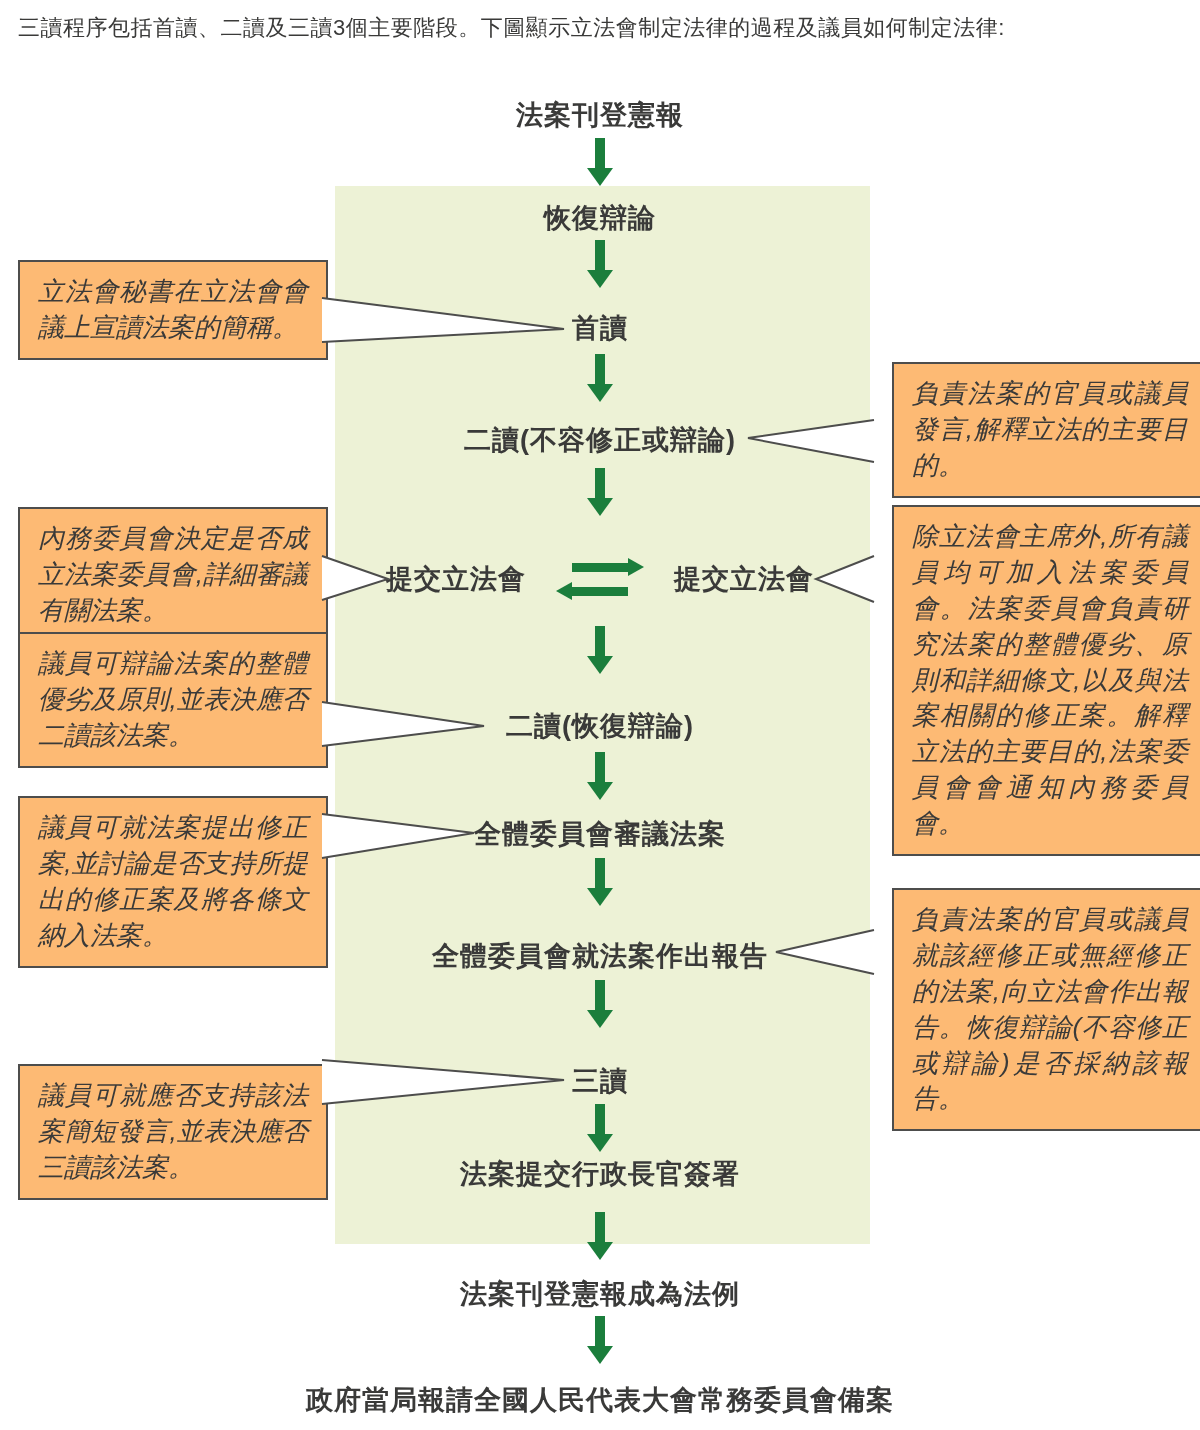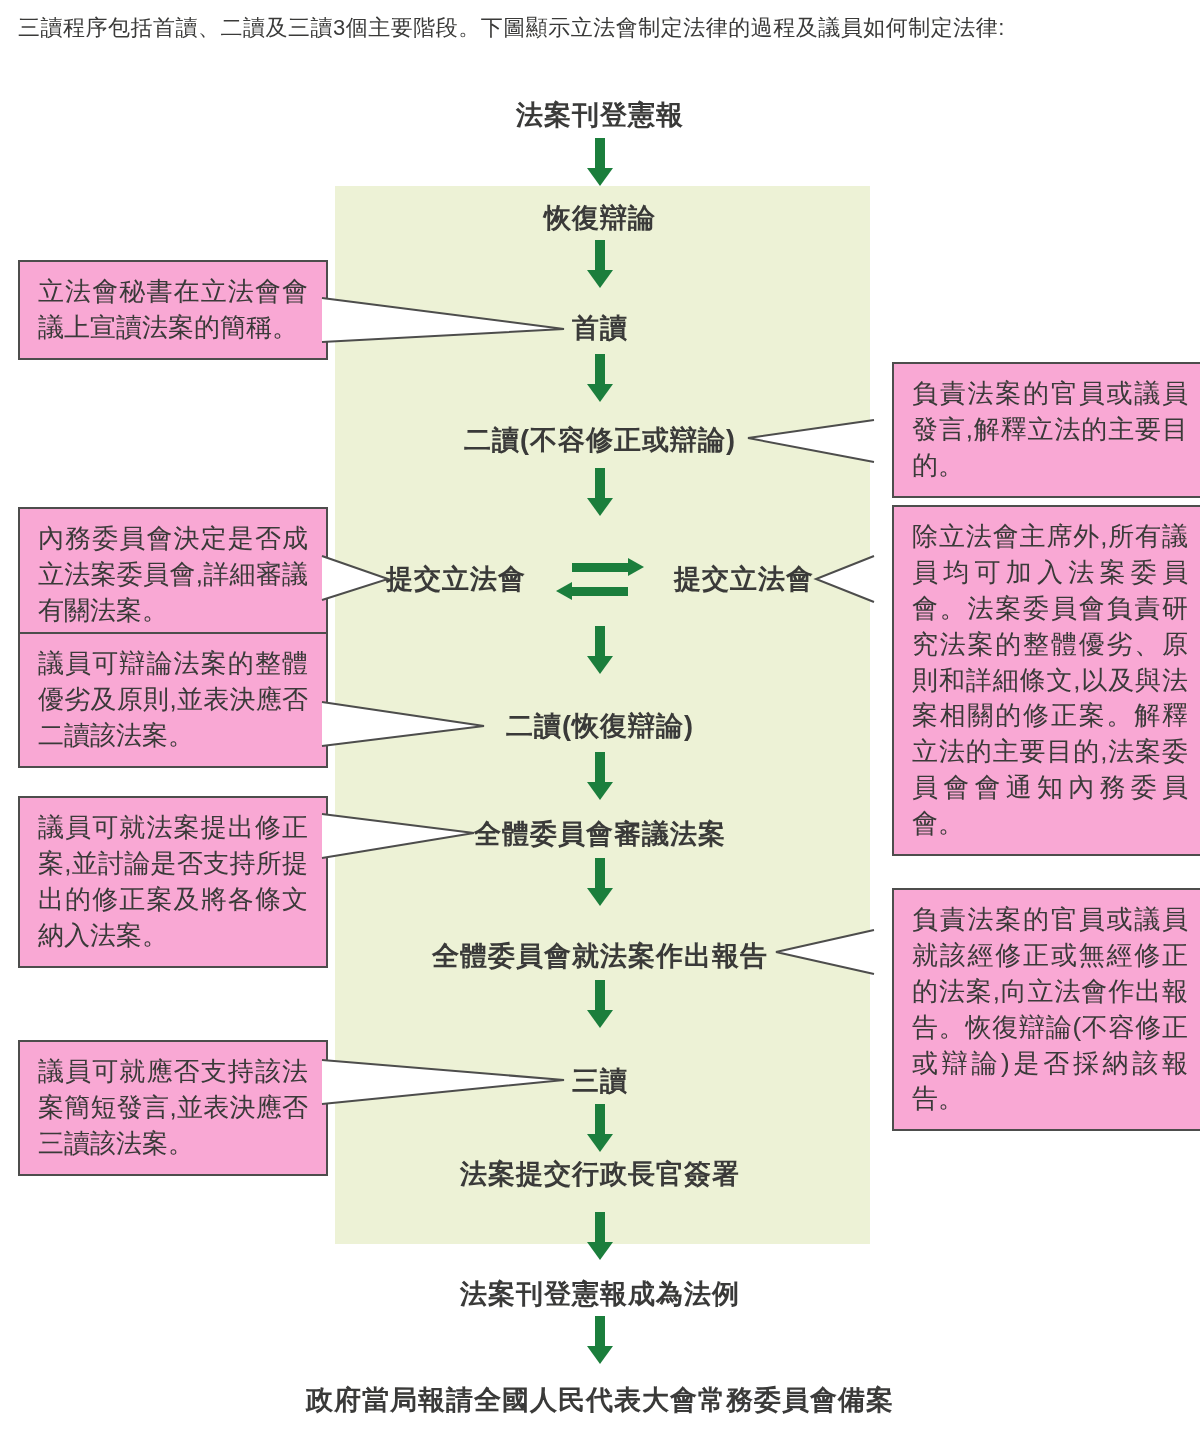--- a/index.html
+++ b/index.html
@@ -44,23 +44,23 @@
     width:0; height:0;
     border-top:9px solid transparent; border-bottom:9px solid transparent;
     border-left:16px solid #1b7e3c;
   }
   .head-l {
     width:0; height:0;
     border-top:9px solid transparent; border-bottom:9px solid transparent;
     border-right:16px solid #1b7e3c;
   }
   .callout {
-    position:absolute; background:#f9a8d4; border:2px solid #4d4d4c;
+    position:absolute; background:#fdba74; border:2px solid #4d4d4c;
     padding:12px 18px; font-size:26px; line-height:1.38;
-    text-align:justify; z-index:3; color:#3a3a39;
+    text-align:justify; z-index:3; color:#3a3a39;font-style:italic;
   }
   .callout.left  { left:18px;  width:310px; }
   .callout.right { left:892px; width:316px;margin-top:8px; }
   .tails { position:absolute; left:0; top:0; z-index:4; pointer-events:none; }
   .tails path { fill:#ffffff; stroke:#4d4d4c; stroke-width:2; }
 </style>
 </head>
 <body>
 
 <div>
@@ -138,21 +138,21 @@
     </div>
   <div class="v-arrow" style="top:1316px">
       <div class="shaft"></div>
       <div class="head"></div>
     </div>
 
   <div class="callout left" style="top:260px">立法會秘書在立法會會議上宣讀法案的簡稱。</div>
   <div class="callout left" style="top:507px">內務委員會決定是否成立法案委員會,詳細審議有關法案。</div>
   <div class="callout left" style="top:632px">議員可辯論法案的整體優劣及原則,並表決應否二讀該法案。</div>
   <div class="callout left" style="top:796px">議員可就法案提出修正案,並討論是否支持所提出的修正案及將各條文納入法案。</div>
-  <div class="callout left" style="top:1040px">議員可就應否支持該法案簡短發言,並表決應否三讀該法案。</div>
+  <div class="callout left" style="top:1064px">議員可就應否支持該法案簡短發言,並表決應否三讀該法案。</div>
 
   <div class="callout right" style="top:354px">負責法案的官員或議員發言,解釋立法的主要目的。</div>
   <div class="callout right" style="top:497px">除立法會主席外,所有議員均可加入法案委員會。法案委員會負責研究法案的整體優劣、原則和詳細條文,以及與法案相關的修正案。解釋立法的主要目的,法案委員會會通知內務委員會。</div>
   <div class="callout right" style="top:880px">負責法案的官員或議員就該經修正或無經修正的法案,向立法會作出報告。恢復辯論(不容修正或辯論)是否採納該報告。</div>
 
   <svg class="tails" width="1200" height="1430">
     <path d="M322,298 L564,329 L322,342"></path>
     <path d="M322,556 L388,579 L322,600"></path>
     <path d="M322,702 L484,726 L322,746"></path>
     <path d="M322,814 L474,833 L322,858"></path>

